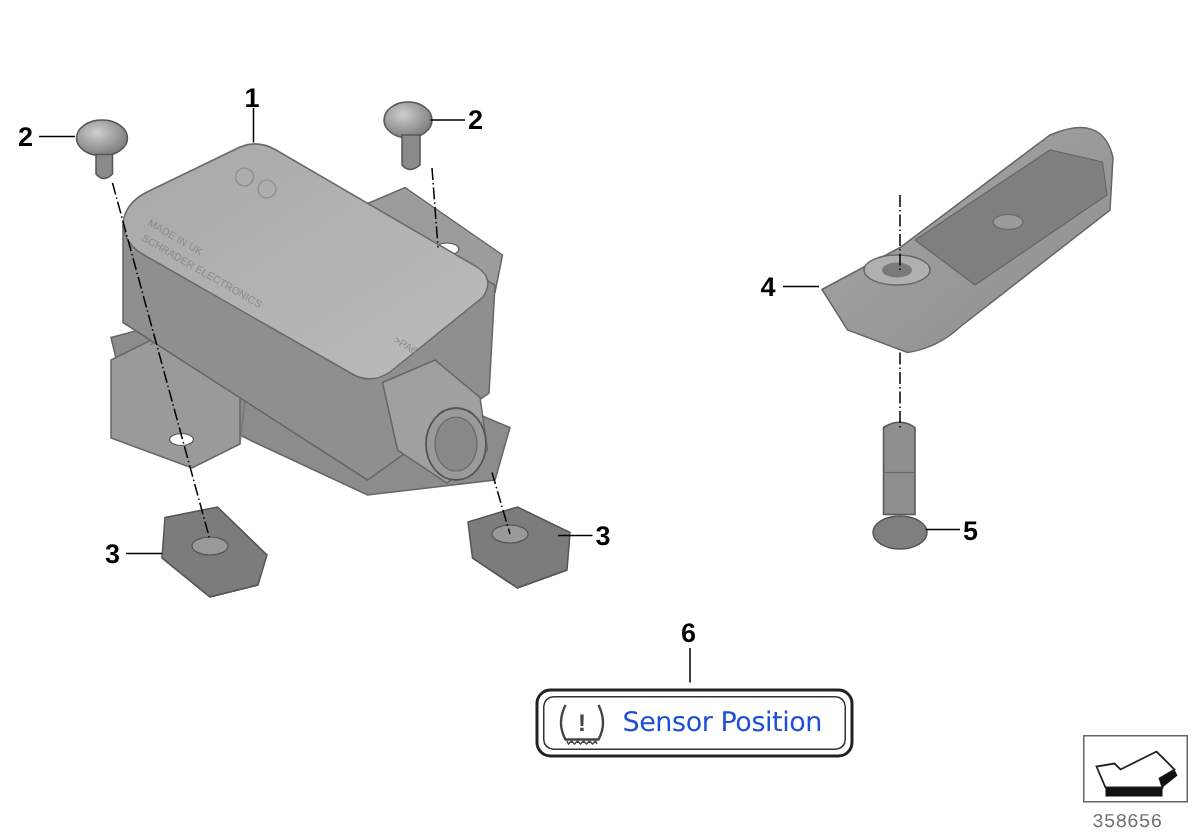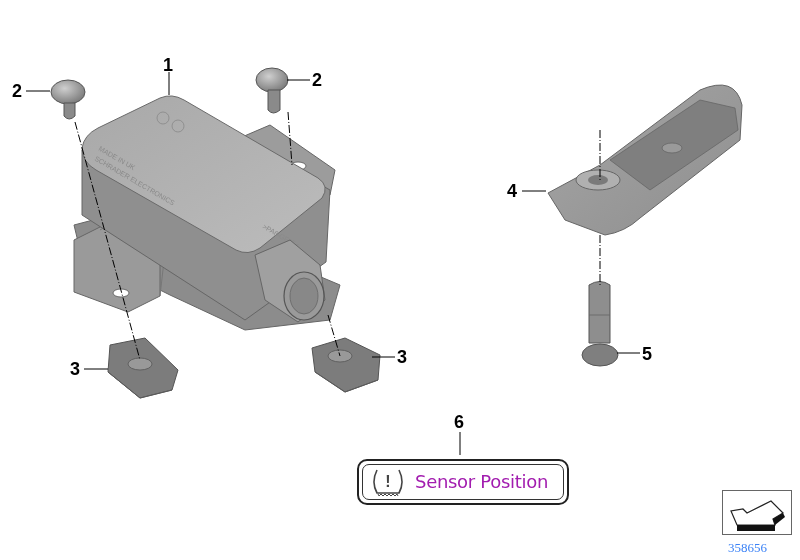--- a/index.html
+++ b/index.html
@@ -1,24 +1,24 @@
 <!DOCTYPE html>
 <html><head>
 <meta charset="utf-8">
 <style>
   html, body { margin: 0; padding: 0; background: #ffffff; }
   body { width: 800px; height: 560px; position: relative; overflow: hidden; font-family: "Liberation Sans", sans-serif; }
   .canvas { position: absolute; left: 0; top: 0; width: 800px; height: 560px; }
   .callout { position: absolute; font-family: "Liberation Sans", sans-serif; font-weight: bold; font-size: 18px; color: #000; line-height: 1; }
   .label-plate { position: absolute; left: 357px; top: 459px; width: 212px; height: 46px; border: 2px solid #222; border-radius: 10px; box-sizing: border-box; background: #fff; }
   .label-plate .inner { position: absolute; left: 3px; top: 3px; right: 3px; bottom: 3px; border: 1.5px solid #333; border-radius: 7px; }
-  .label-text { position: absolute; left: 56px; top: 10px; font-family: "DejaVu Sans", sans-serif; font-size: 18px; color: #a21caf; letter-spacing: -0.3px; white-space: nowrap; }
+  .label-text { position: absolute; left: 56px; top: 10px; font-family: "DejaVu Sans", sans-serif; font-size: 18px; color: #1d4ed8; letter-spacing: -0.3px; white-space: nowrap; }
   .tpms-icon { position: absolute; left: 10px; top: 5px; width: 38px; height: 32px; }
   .nav-box { position: absolute; left: 722px; top: 490px; width: 70px; height: 45px; border: 1px solid #666; box-sizing: border-box; background: #fff; }
-  .diagram-id { position: absolute; left: 728px; top: 540px; font-size: 13px; color: #3b82f6; font-family: Liberation Serif, serif; }
+  .diagram-id { position: absolute; left: 728px; top: 540px; font-size: 13px; color: #737373; font-family: Liberation Mono, monospace; }
 </style>
 </head>
 <body>
 
 <div class="canvas">
 
   <svg width="800" height="560" viewBox="0 0 800 560" style="position:absolute;left:0;top:0">
     <defs>
       <linearGradient id="gBody" x1="0" y1="0" x2="1" y2="1">
         <stop offset="0" stop-color="#b8b8b8"></stop>

